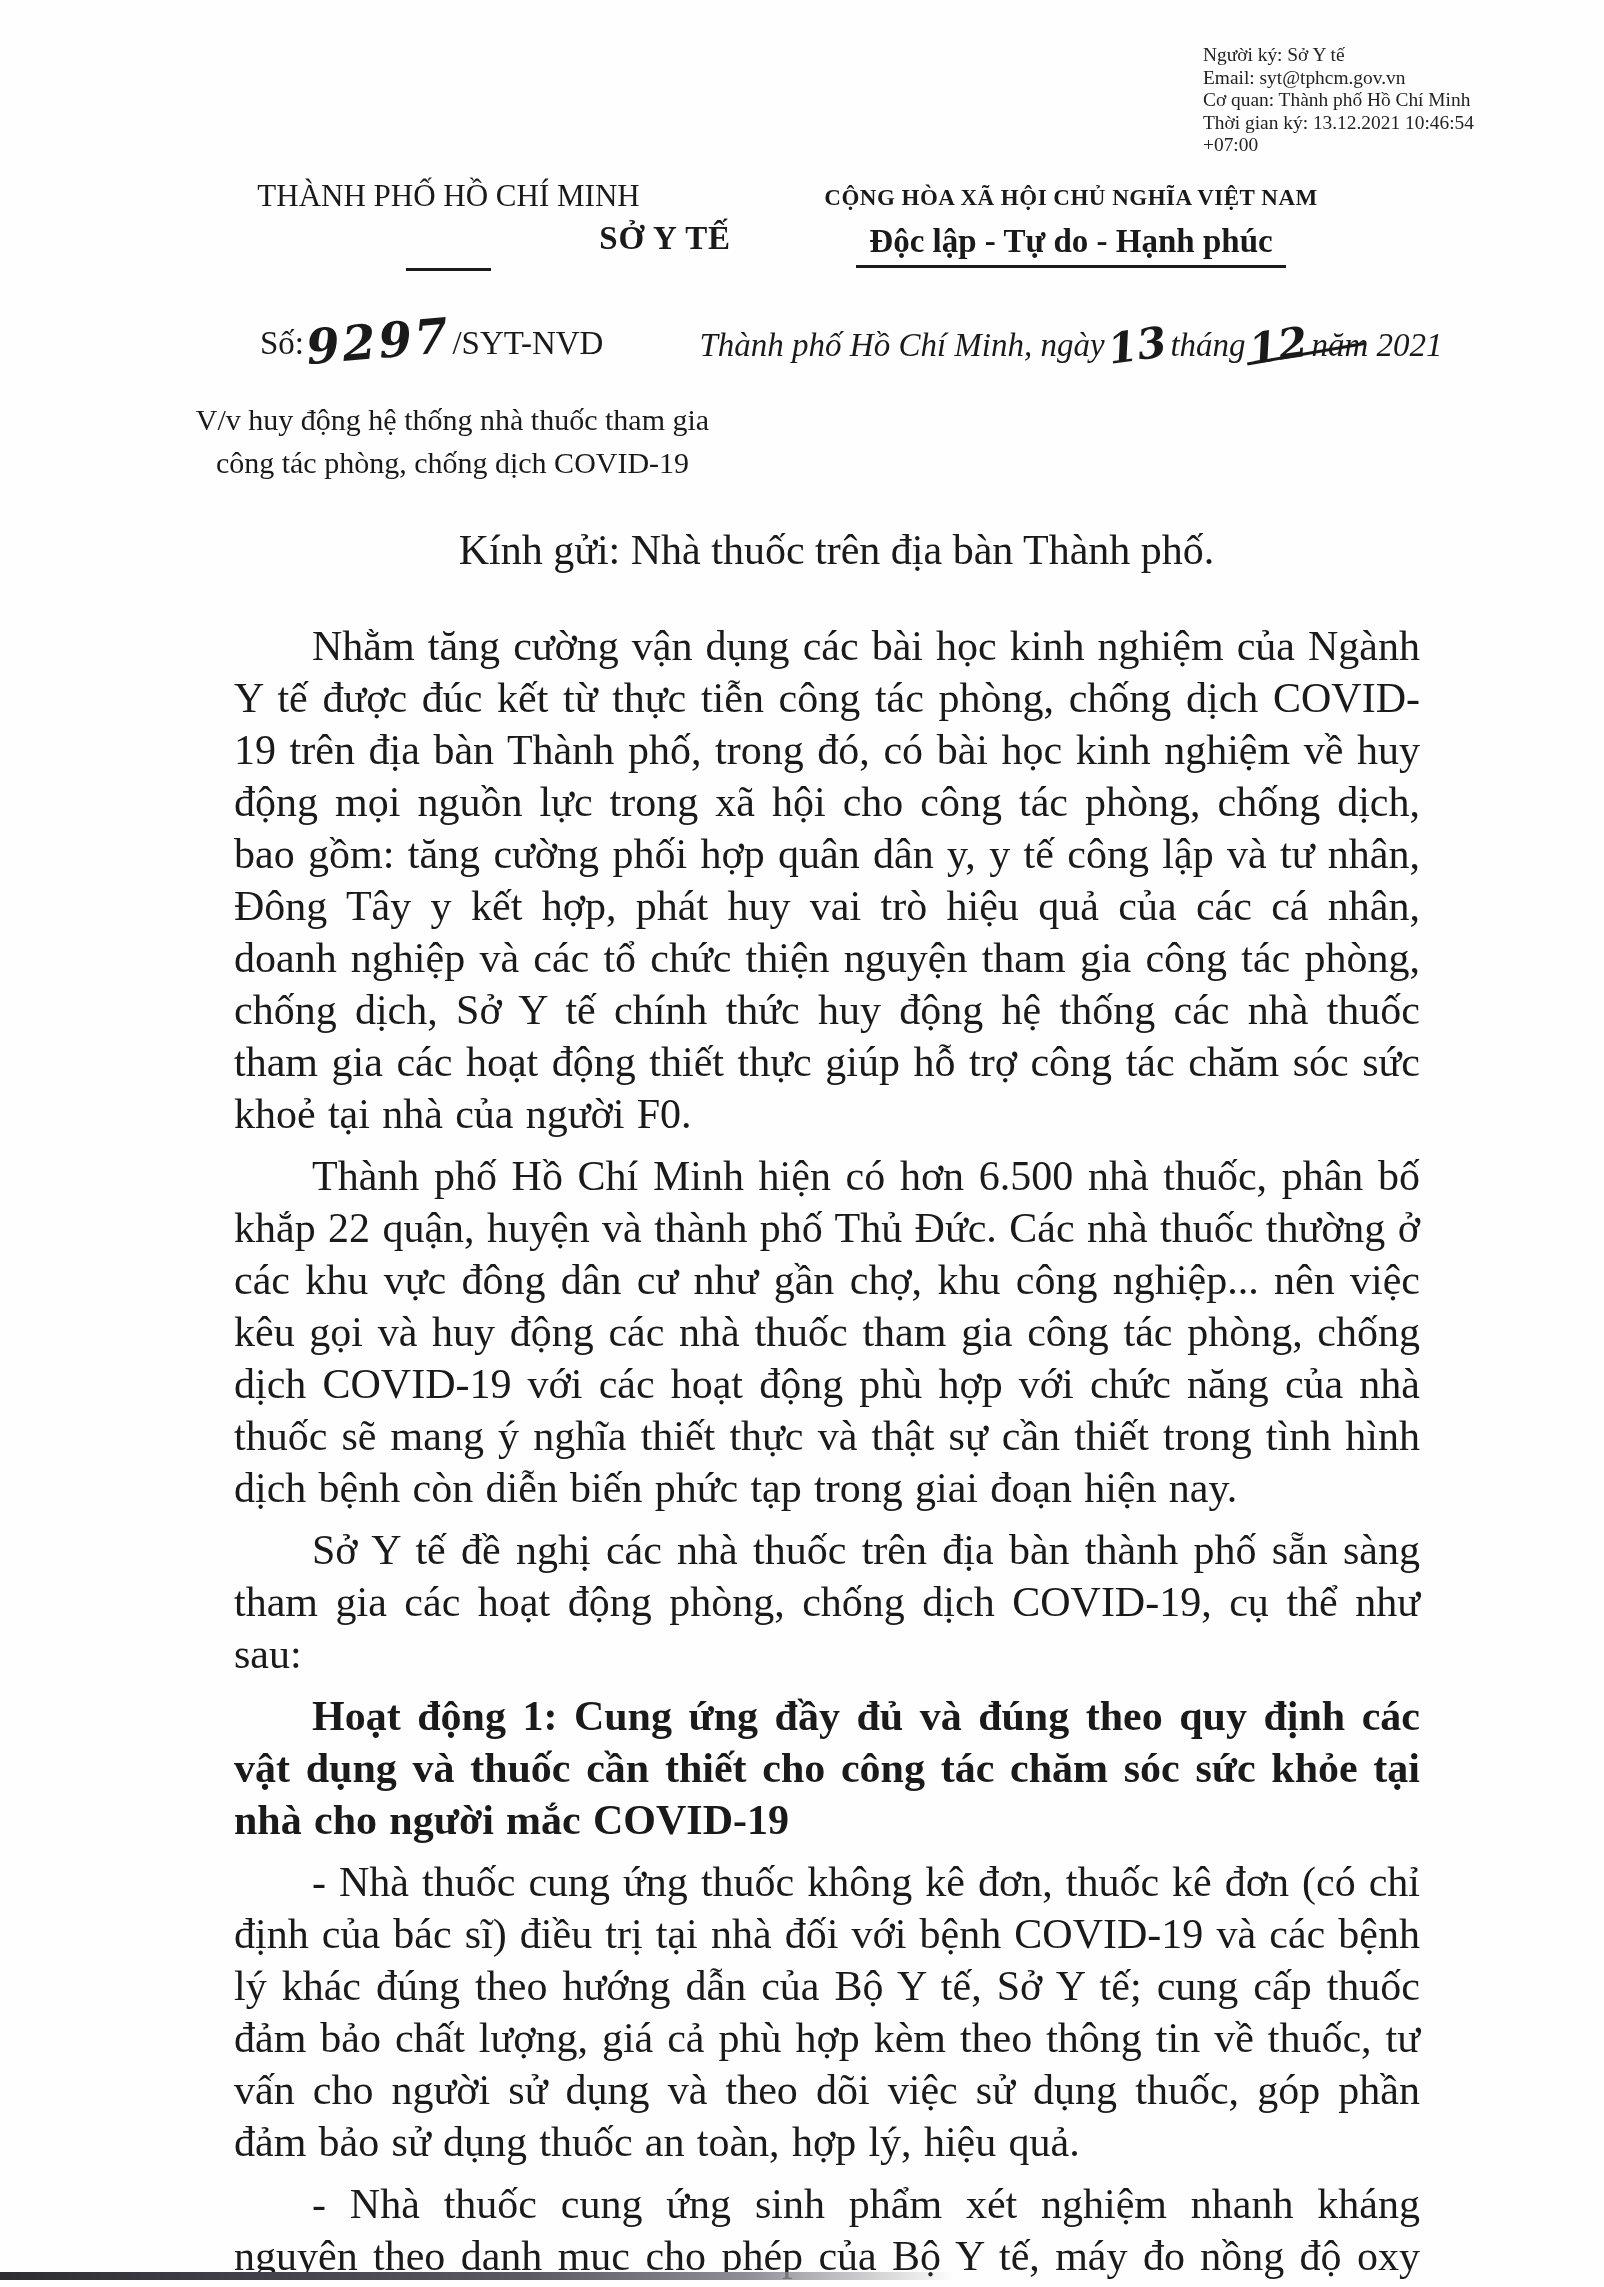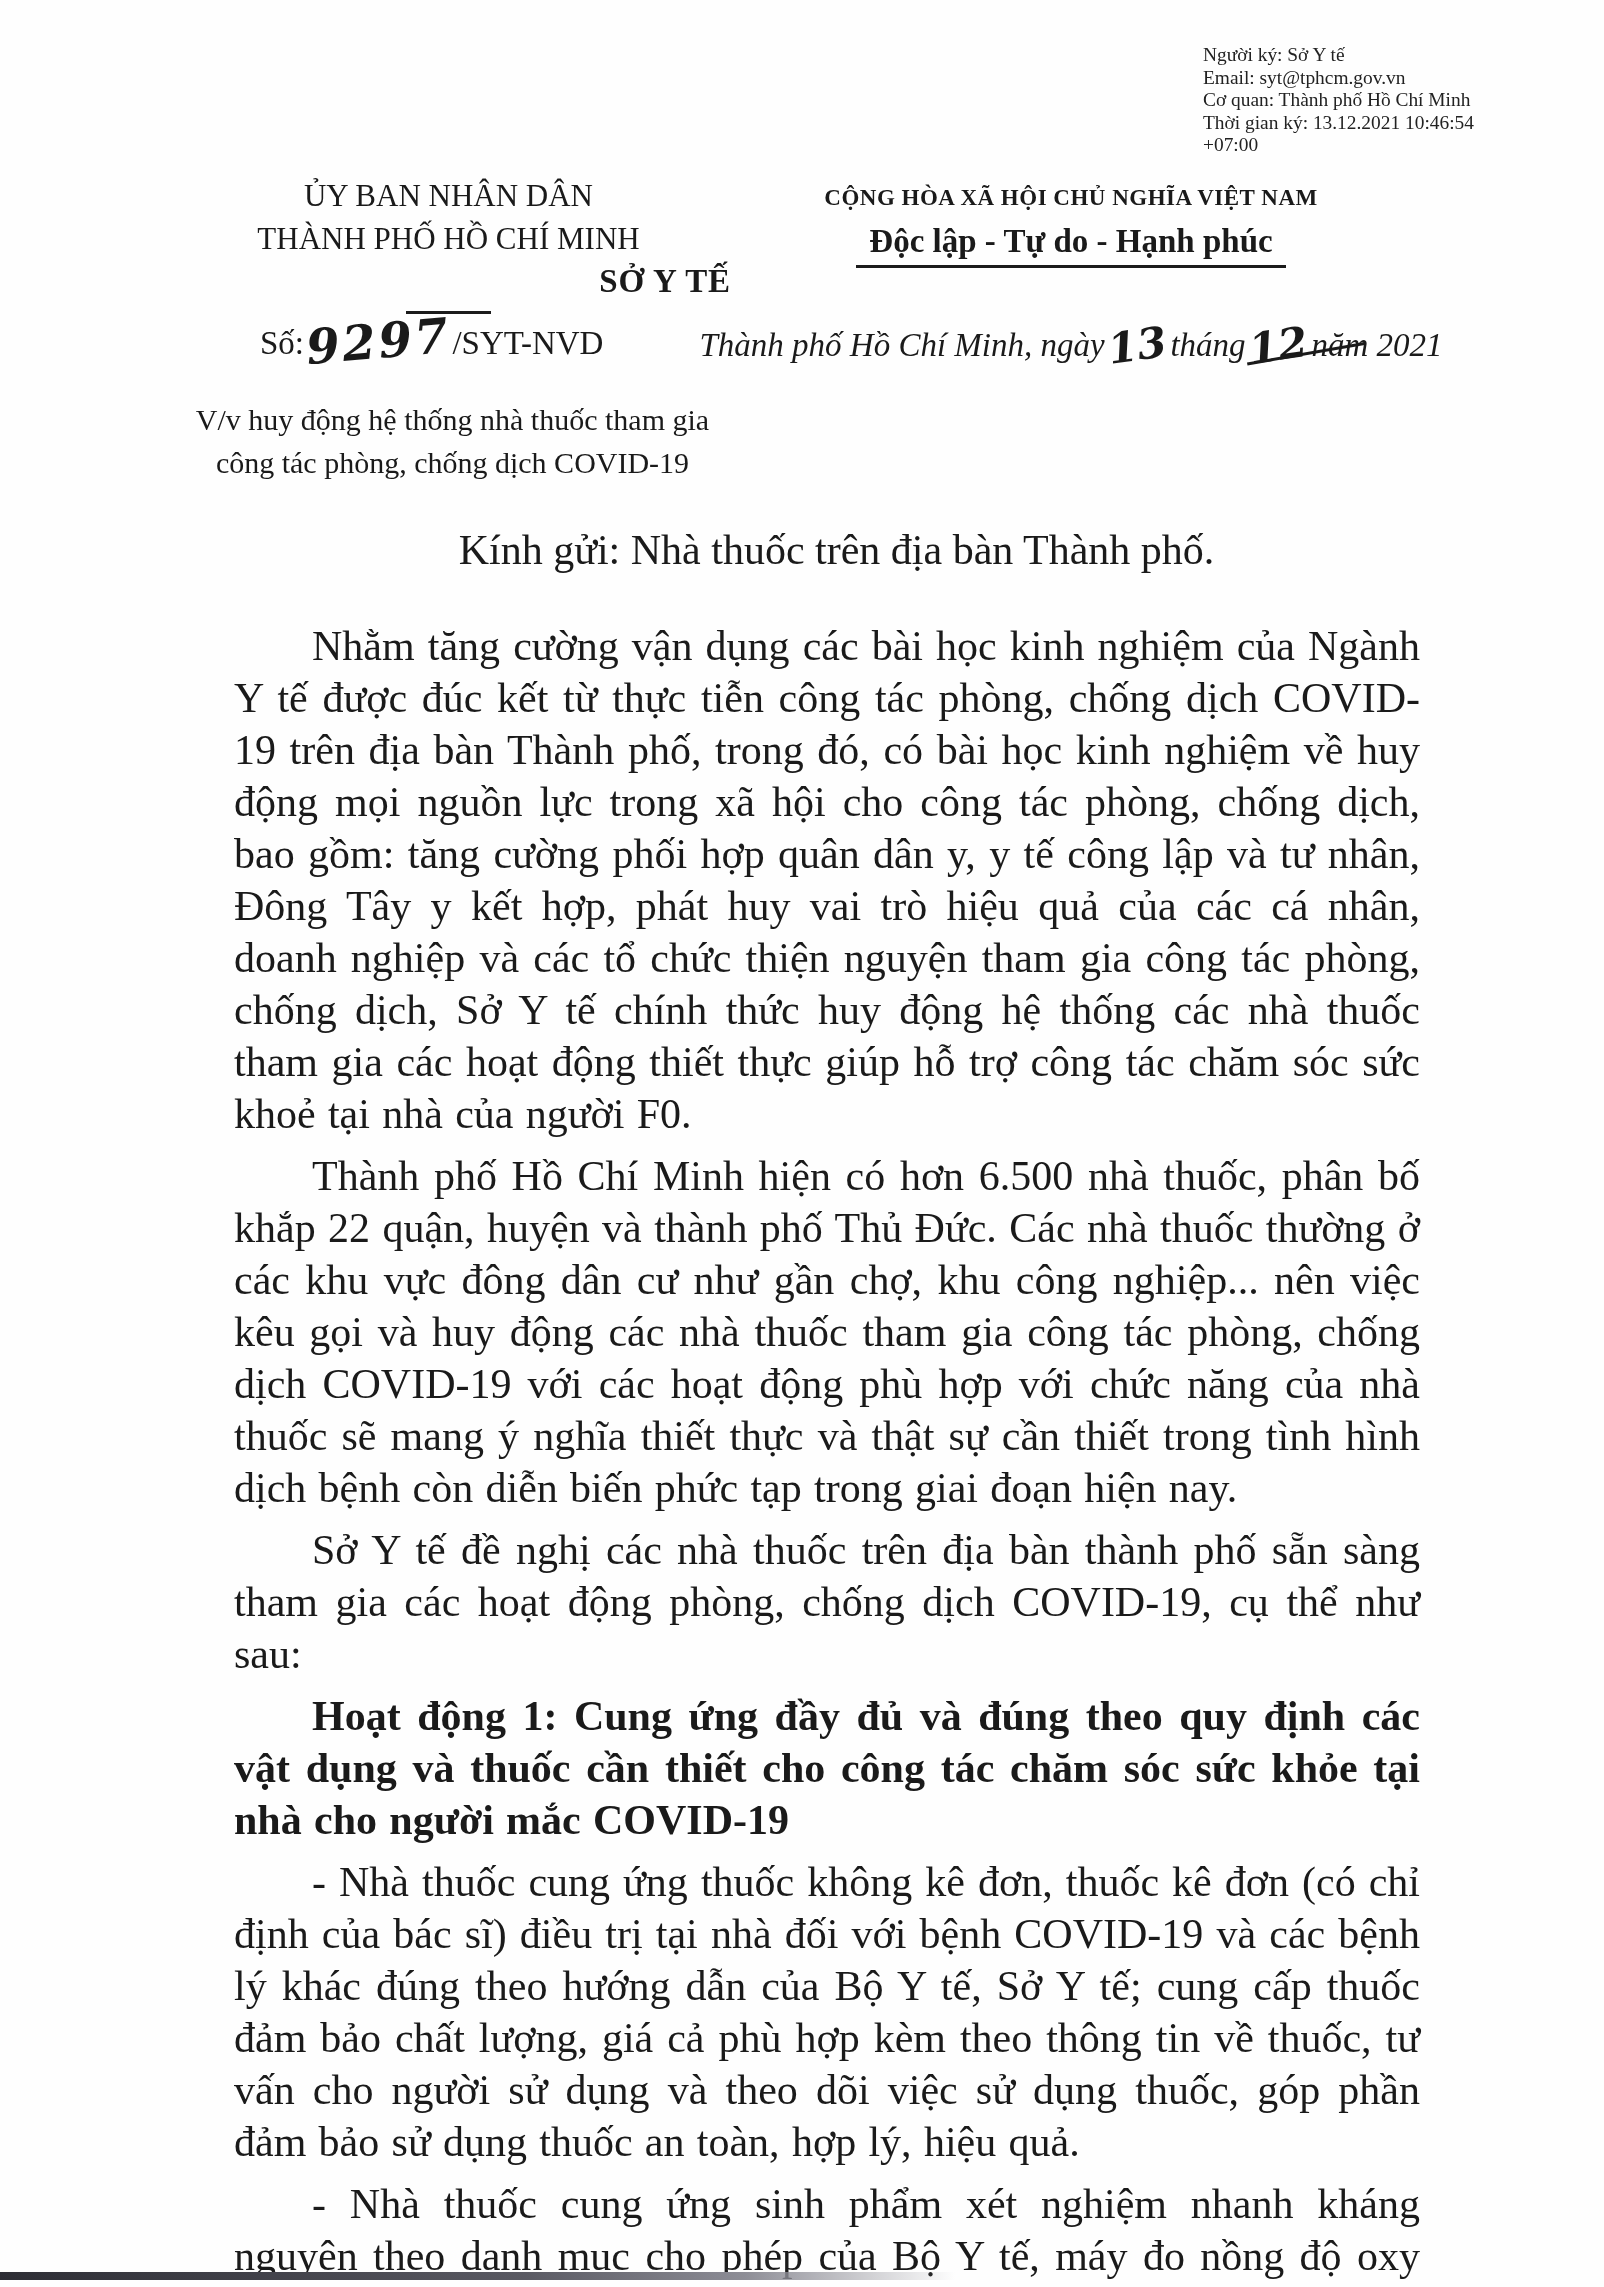--- a/index.html
+++ b/index.html
@@ -184,21 +184,20 @@
 <div class="page">
 
   <div class="sig-stamp">
     <div>Người ký: Sở Y tế</div>
     <div>Email: syt@tphcm.gov.vn</div>
     <div>Cơ quan: Thành phố Hồ Chí Minh</div>
     <div>Thời gian ký: 13.12.2021 10:46:54 +07:00</div>
   </div>
 
   <div class="header-left">
-    <div>ỦY BAN NHÂN DÂN</div>
     <div>THÀNH PHỐ HỒ CHÍ MINH</div>
     <div class="org-name">SỞ Y TẾ</div>
     <div class="org-rule"></div>
   </div>
 
   <div class="header-right">
     <div class="national-title">CỘNG HÒA XÃ HỘI CHỦ NGHĨA VIỆT NAM</div>
     <div class="motto">Độc lập - Tự do - Hạnh phúc</div>
   </div>
 

